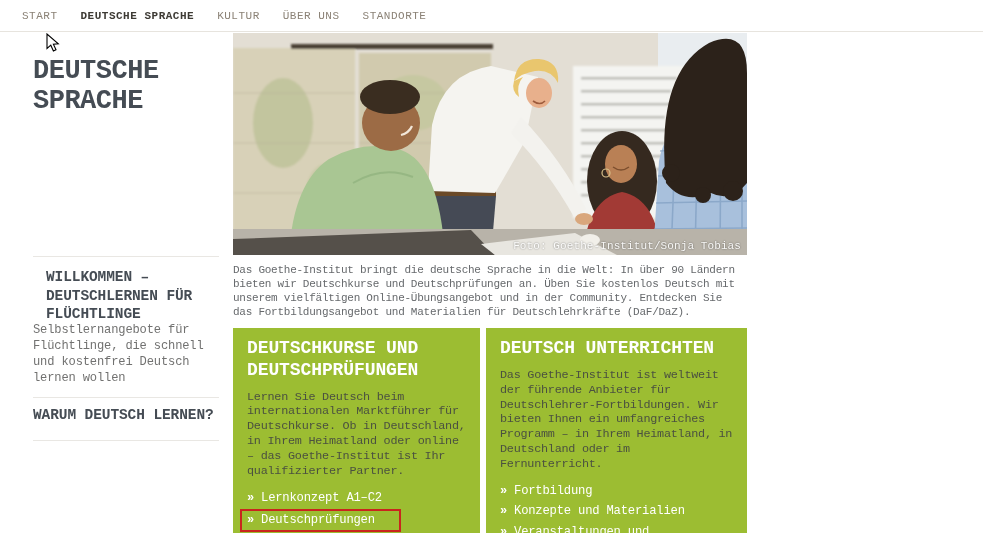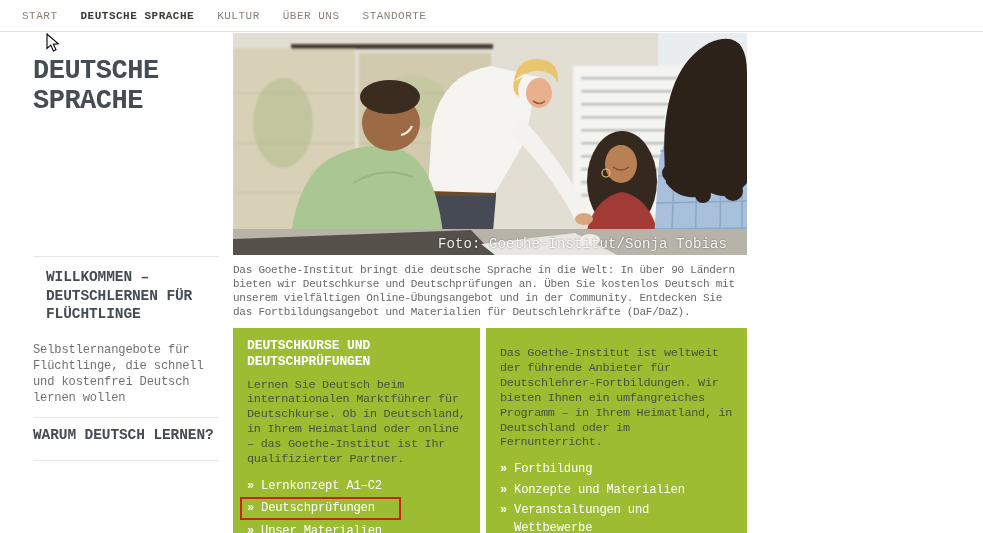--- a/index.html
+++ b/index.html
@@ -18,34 +18,34 @@
   
   .cursor { position:absolute; left:46px; top:33px; width:14px; height:19px; z-index:50; pointer-events:none; }
 
   
   .sidebar { position:absolute; left:20px; top:33px; width:212px; height:500px; background:#ffffff; padding:0 13px; }
   .sidebar-title { margin-top:24px; font-size:27px; font-weight:700; color:#454c54; line-height:1.1; letter-spacing:-.5px; }
   .divider { height:1px; background:#e9e7e3; }
   .d1 { margin-top:140px; } .d2 { margin-top:10px; } .d3 { margin-top:16px; }
   .sec-h { font-size:14.5px; font-weight:700; color:#454c54; line-height:1.25; letter-spacing:-.1px; cursor:pointer; }
   .h1m { margin-top:11px;margin-left:13px; } .h2m { margin-top:8px; }
-  .sec-b { font-size:12.1px; color:#717170; line-height:1.32; margin-top:20px; letter-spacing:-.15px; }
+  .sec-b { font-size:12.1px; color:#717170; line-height:1.32; margin-top:0; letter-spacing:-.15px; }
 
   
   .main { position:absolute; left:233px; top:33px; width:514px; }
   .hero { position:relative; width:514px; height:222px; overflow:hidden; background:#e3ded4; }
   .hero svg { display:block; }
-  .credit { position:absolute; right:20px; bottom:3px; font-size:14px; color:#fff; opacity:.9; text-shadow:0 0 2px rgba(0,0,0,.55); letter-spacing:.1px; }
+  .credit { position:absolute; right:6px; bottom:3px; font-size:11px; color:#fff; opacity:.9; text-shadow:0 0 2px rgba(0,0,0,.55); letter-spacing:.1px; }
   .intro { margin-top:8px; width:512px; font-size:11px; line-height:1.28; color:#66696c; letter-spacing:-.25px; }
 
   
   .boxes { display:flex; gap:6px; margin-top:9px; }
   .gbox { background:var(--accent-green,#9cbd32); padding:10px 14px 12px 14px; height:218px; }
   .gbox.left { width:247px; } .gbox.right { width:261px; }
-  .gbox-h { color:#ffffff; font-size:13px; font-weight:700; line-height:1.2; letter-spacing:-.1px; }
+  .gbox-h { color:#ffffff; font-size:18px; font-weight:700; line-height:1.2; letter-spacing:-.1px; }
   .gbox-b { margin-top:8px; font-size:11.8px; line-height:1.26; color:#4b5140; letter-spacing:-.25px; }
   .glinks { margin-top:9px; display:flex; flex-direction:column; align-items:flex-start; }
   .glink { display:flex; gap:7px; align-items:baseline; color:#fff; font-size:12.2px; line-height:1.5; letter-spacing:-.2px; margin:1px 0; cursor:pointer; }
   .glink .chev { font-weight:700; font-size:12px; }
   .glink.annotated { display:inline-flex; border:2px solid var(--annotation-red,#c9251d); padding:0 24px 1px 5px; margin-left:-7px; }
 </style>
 </head>
 <body>
 
 <div class="page">
@@ -184,20 +184,21 @@
           </span>
           <span class="glink">
             <span class="chev">»</span>
             <span>Unser Materialien</span>
           </span>
 
         </div>
       </div>
 
       <div class="gbox right">
+        <div class="gbox-h">DEUTSCH UNTERRICHTEN</div>
         <div class="gbox-b">Das Goethe-Institut ist weltweit der führende Anbieter für Deutschlehrer-Fortbildungen. Wir bieten Ihnen ein umfangreiches Programm – in Ihrem Heimatland, in Deutschland oder im Fernunterricht.</div>
         <div class="glinks">
           <span class="glink">
             <span class="chev">»</span>
             <span>Fortbildung</span>
           </span>
           <span class="glink">
             <span class="chev">»</span>
             <span>Konzepte und Materialien</span>
           </span>

